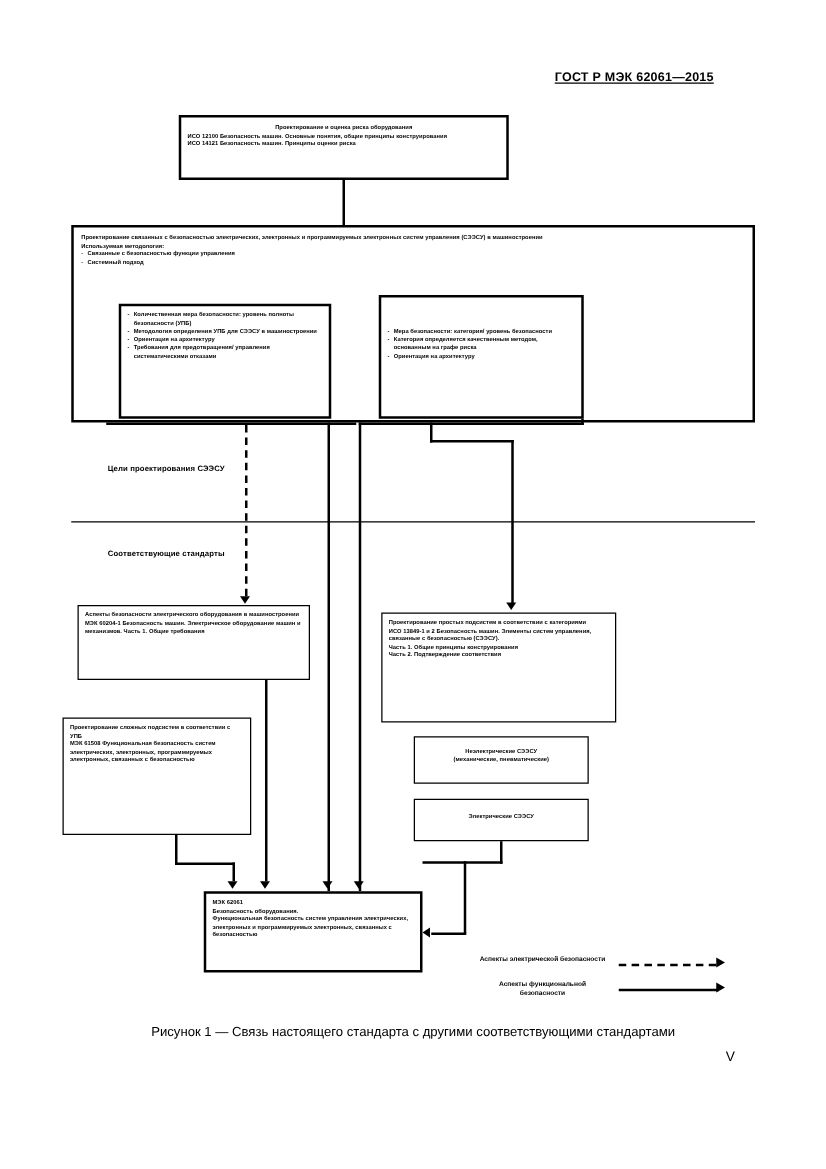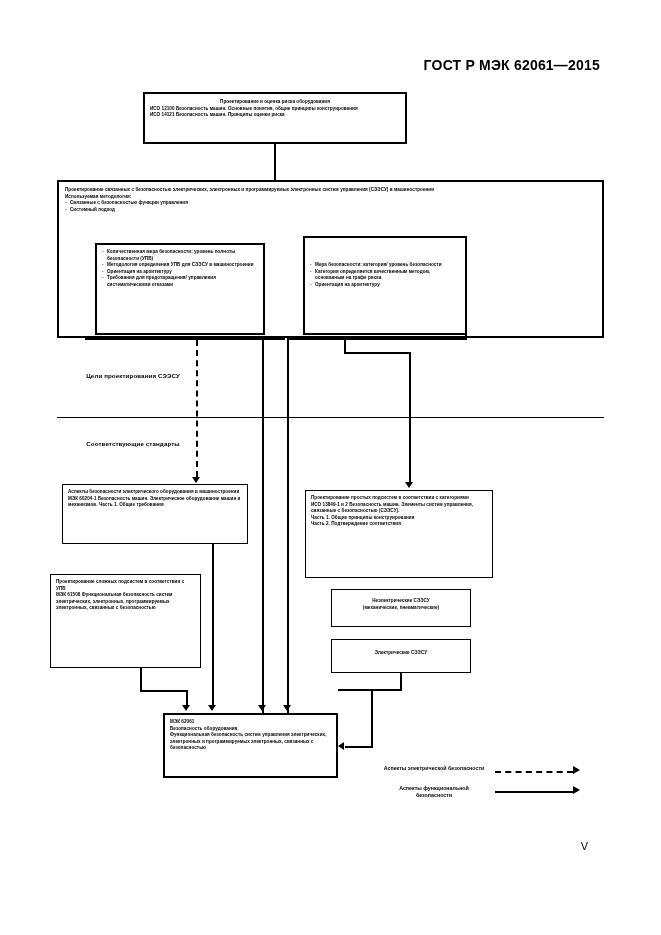--- a/index.html
+++ b/index.html
@@ -8,23 +8,24 @@
     background:#ffffff;
     font-family:"Liberation Sans", sans-serif;
     color:#000;
     position:relative;
     overflow:hidden;
   }
   .page{position:absolute;left:0;top:0;width:661px;height:935px;}
 
   
   .doc-header{
-    position:absolute;right:61px;top:57px;
-    font-size:14px;font-weight:bold;letter-spacing:.2px;
+    position:absolute;right:90px;top:57px;
+    font-size:10px;font-weight:bold;letter-spacing:.2px;
     white-space:nowrap;
+    text-decoration:underline;
   }
   .page-num{
     position:absolute;right:73px;top:840px;
     font-size:11px;
   }
 
   
   .figure{position:absolute;left:0;top:0;width:661px;height:935px;}
 
   
@@ -238,15 +239,16 @@
       </div>
       <div class="leg-row">
         <div class="leg-txt">Аспекты функциональной безопасности</div>
         <div class="leg-solid"></div>
         <div class="leg-head"></div>
       </div>
     </div>
 
   </div>
 
+  <div class="caption">Рисунок 1 — Связь настоящего стандарта с другими соответствующими стандартами</div>
   <div class="page-num">V</div>
 
 </div>
 
 </body></html>

